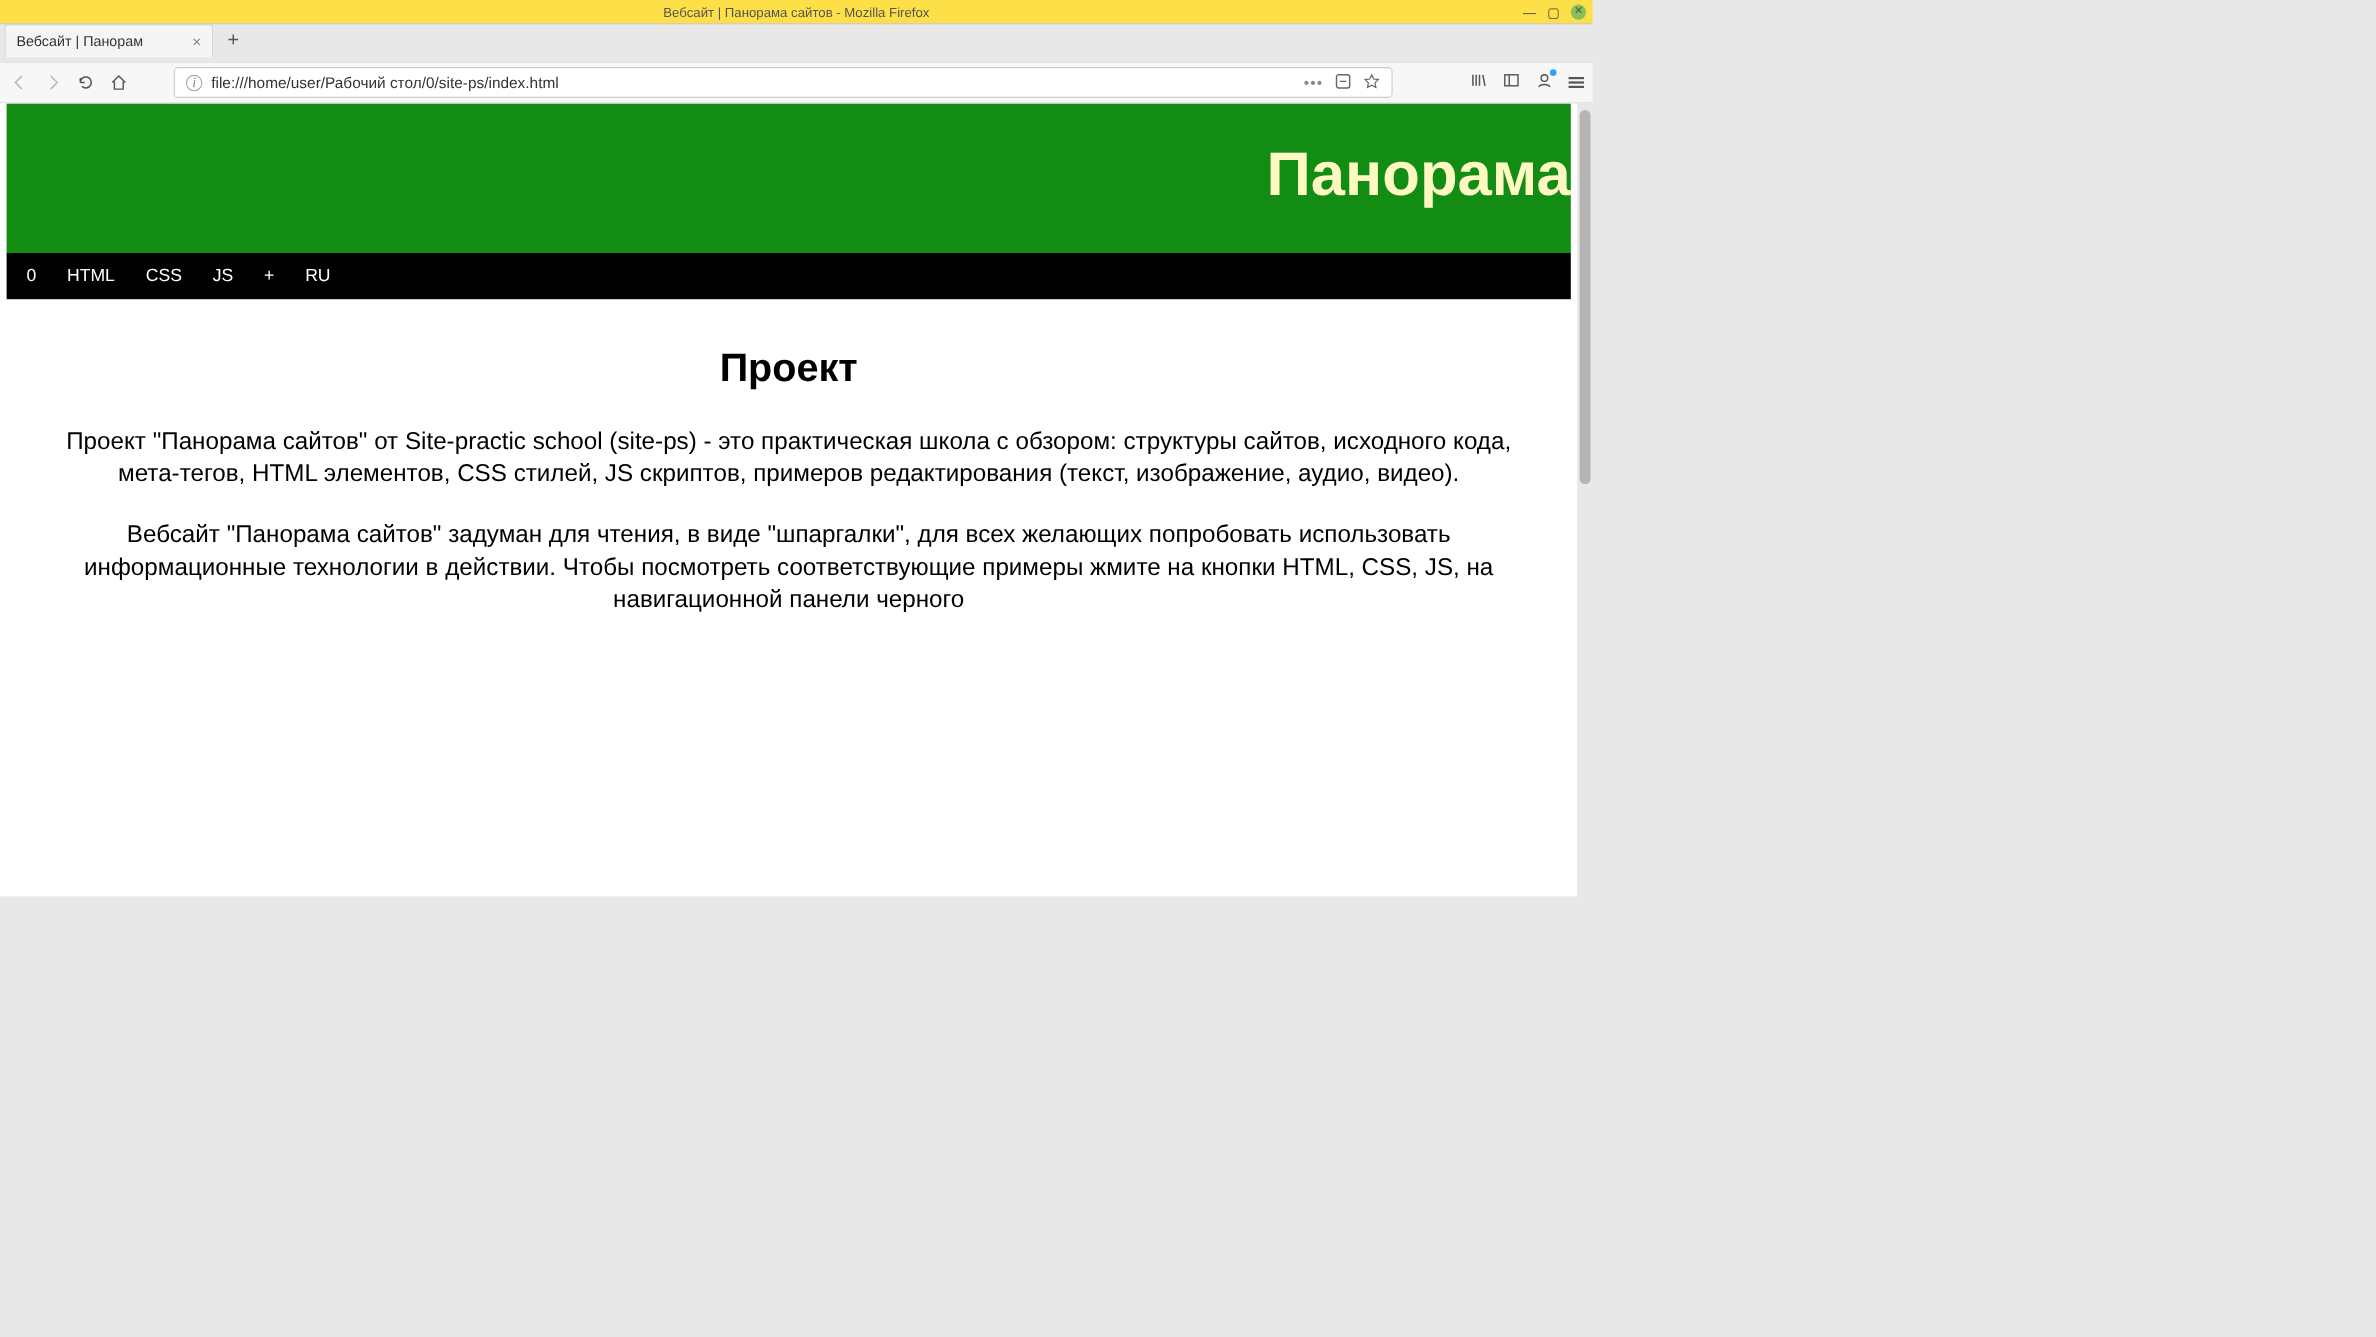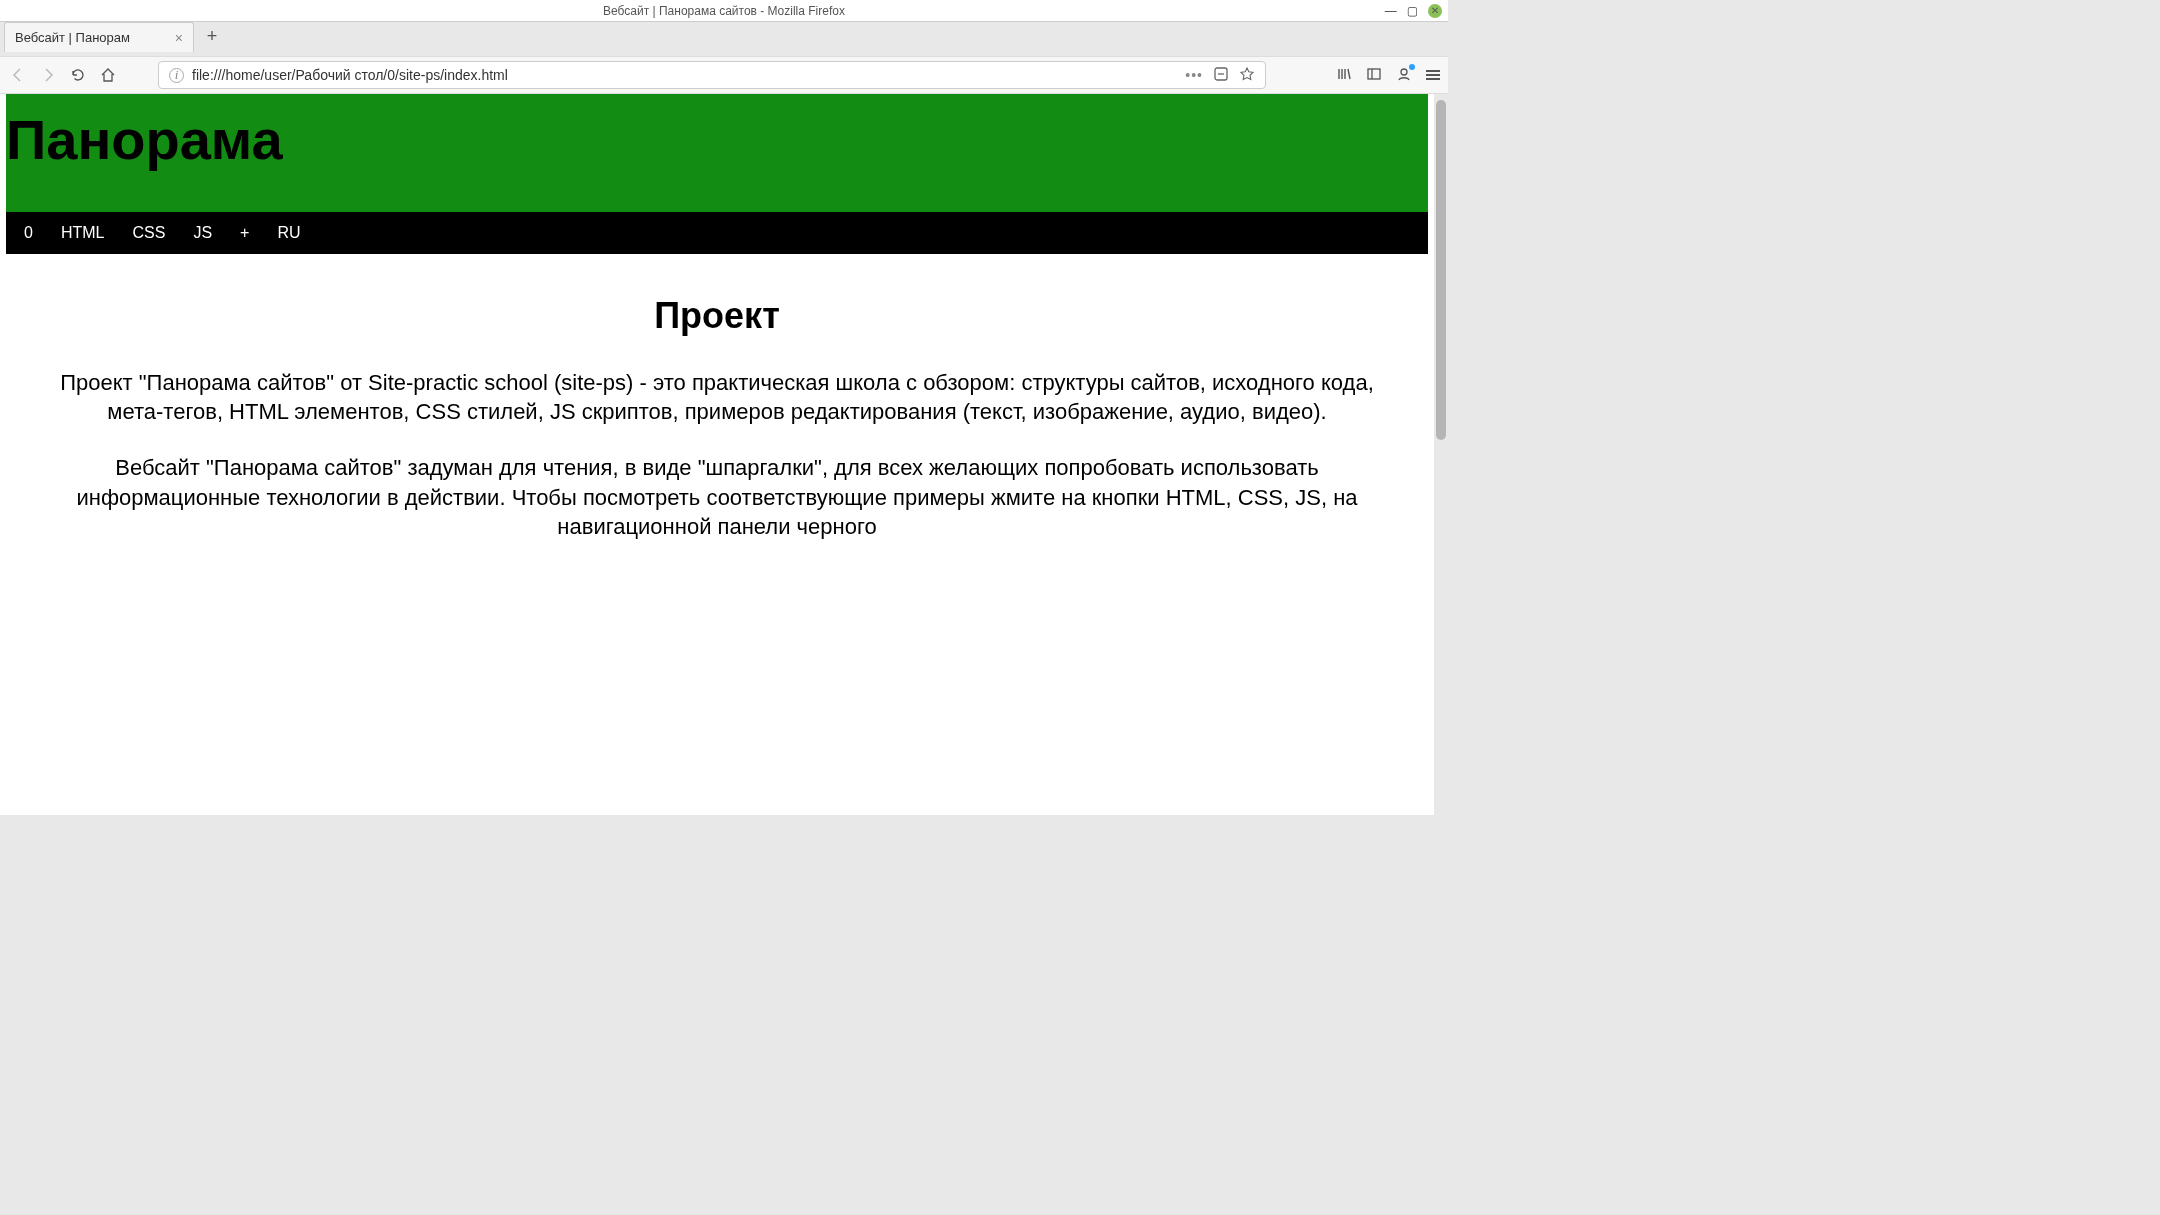--- a/index.html
+++ b/index.html
@@ -1,19 +1,19 @@
 <!DOCTYPE html>
 <html><head>
   <meta charset="utf-8">
   <style>
     * { margin: 0; padding: 0; box-sizing: border-box; }
     body { font-family: Arial, Helvetica, sans-serif; background: #e8e8e8; width: 1448px; height: 815px; overflow: hidden; }
 
     
-    .os-titlebar { height: 22px; background: #ffffff; display: flex; align-items: center; justify-content: center; position: relative; font-size: 12px; color: #555; border-bottom: 1px solid #ccc; }
+    .os-titlebar { height: 22px; background: #fde047; display: flex; align-items: center; justify-content: center; position: relative; font-size: 12px; color: #555; border-bottom: 1px solid #ccc; }
     .os-ctrl { position: absolute; right: 6px; display: flex; gap: 10px; align-items: center; }
     .os-min, .os-max { color: #444; font-size: 12px; cursor: pointer; }
     .os-close-wrap { width: 14px; height: 14px; border-radius: 50%; background: #8bbf5a; display: flex; align-items: center; justify-content: center; }
     .os-close { color: #555; font-size: 10px; line-height: 1; }
 
     
     .tabstrip { height: 34px; background: #e8e8e8; display: flex; align-items: flex-start; padding-left: 4px; }
     .tab { height: 30px; background: #f5f5f5; border: 1px solid #ccc; border-bottom: none; border-radius: 3px 3px 0 0; display: flex; align-items: center; padding: 0 10px; font-size: 13px; color: #333; min-width: 190px; max-width: 210px; }
     .tab-text { flex: 1; white-space: nowrap; overflow: hidden; text-overflow: clip; }
     .tab-close { color: #888; font-size: 14px; cursor: pointer; padding-left: 6px; }
@@ -31,21 +31,21 @@
     .hamburger { display: flex; flex-direction: column; gap: 2px; cursor: pointer; }
     .hamburger span { width: 14px; height: 2px; background: #555; }
 
     
     .viewport-wrap { display: flex; height: calc(815px - 22px - 34px - 38px); }
     .viewport { flex: 1; background: #fff; overflow: hidden; padding: 0 6px; }
     .vscroll { width: 14px; background: #e8e8e8; position: relative; }
     .vscroll-thumb { position: absolute; left: 2px; right: 2px; top: 6px; height: 340px; background: #b5b5b5; border-radius: 5px; }
 
     
-    .page-header { background: #128c12; color: #000000; text-align: left; padding: 14px 0 40px; }
+    .page-header { background: #128c12; color: #fef9c3; text-align: right; padding: 32px 0 40px; }
     .page-header h1 { font-size: 56px; font-weight: bold; line-height: 1.15; }
     .page-nav { background: #000; color: #fff; padding: 12px 18px; display: flex; gap: 28px; font-size: 16px; }
     .page-nav span { cursor: pointer; }
     .page-body { text-align: center; padding: 40px 30px 0; font-size: 22px; color: #000000; }
     .page-body h2 { font-size: 36px; font-weight: bold; line-height: 1.2; margin-bottom: 30px; }
     .page-body p { margin-bottom: 26px; line-height: 1.35; }
 
     svg.icon { width: 16px; height: 16px; }
   </style>
 </head>

